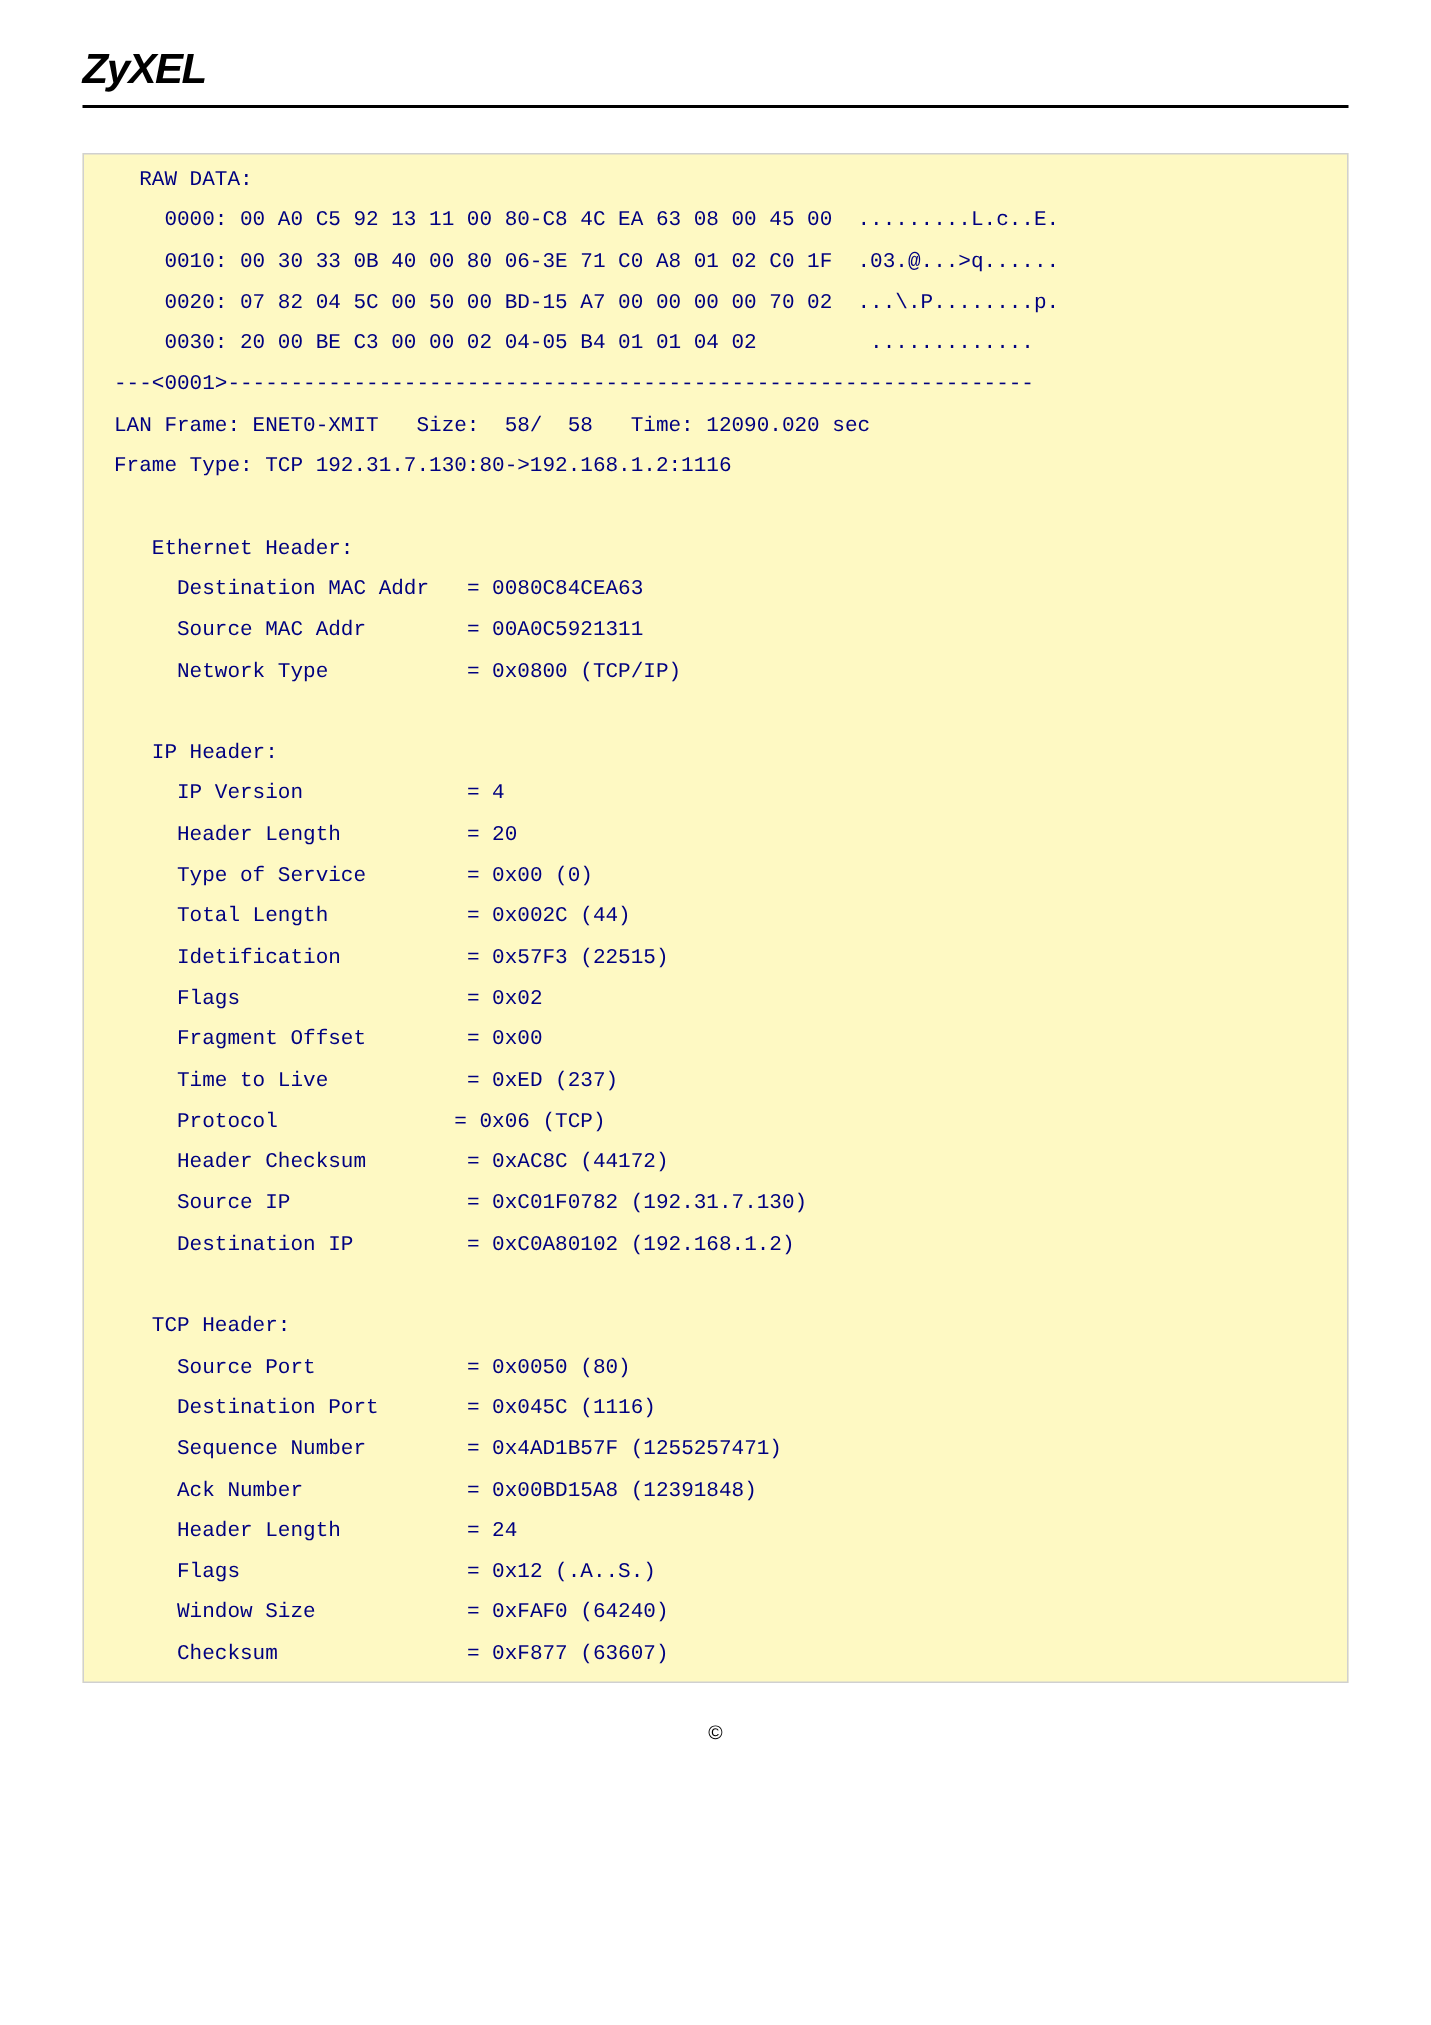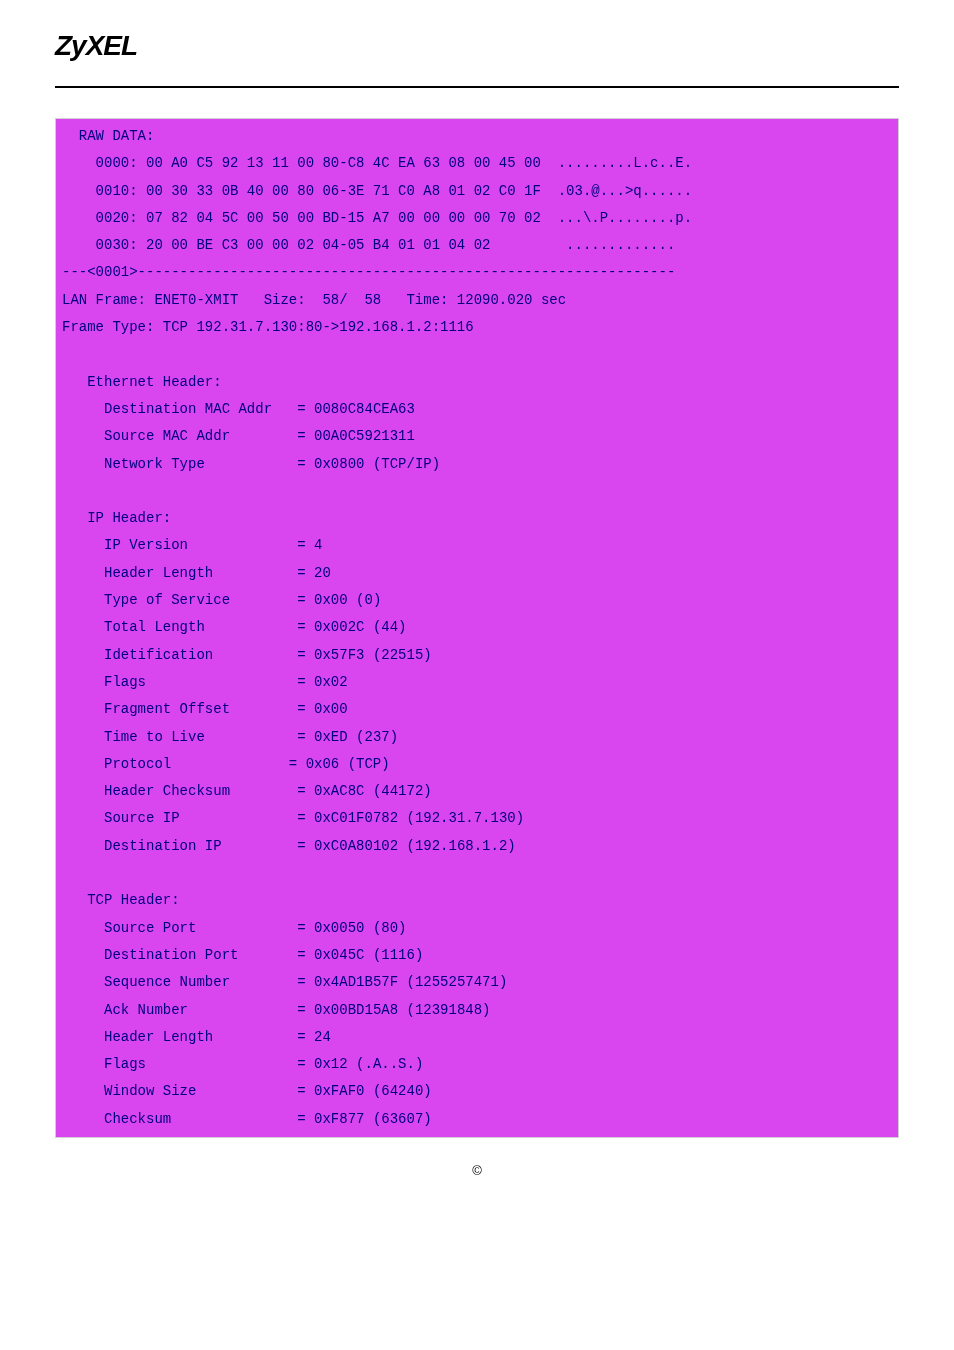--- a/index.html
+++ b/index.html
@@ -12,39 +12,39 @@
       font-family: Arial, sans-serif;
       width: 954px;
       margin: 0 auto;
       padding: 0;
     }
     .page-container {
       padding: 30px 55px 20px 55px;
     }
     .header {
       border-bottom: 2px solid #000;
-      padding-bottom: 24px;
+      padding-bottom: 8px;
       margin-bottom: 30px;
     }
     .logo {
       font-family: Arial, sans-serif;
       font-weight: bold;
       font-style: italic;
       font-size: 28px;
       color: #000;
       letter-spacing: -1px;
     }
     .code-block {
-      background: #d946ef;
+      background: #fef9c3;
       border: 1px solid #d0d0d0;
       font-family: 'Courier New', monospace;
       font-size: 14px;
       line-height: 1.95;
       color: #000080;
-      padding: 4px 6px;
+      padding: 4px 20px;
       white-space: pre;
       overflow: hidden;
     }
     .footer {
       text-align: center;
       margin-top: 25px;
       font-size: 13px;
       color: #000;
     }
   </style>

